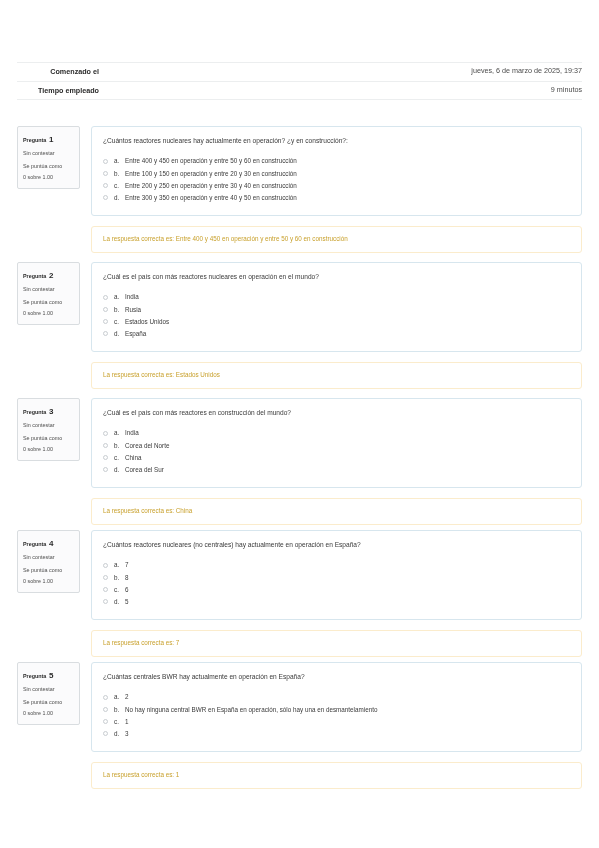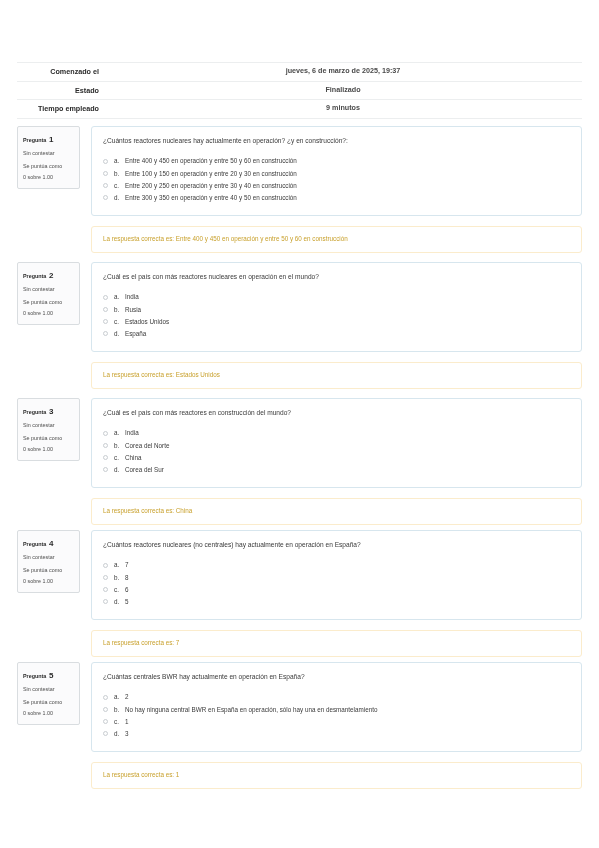--- a/index.html
+++ b/index.html
@@ -30,22 +30,22 @@
     width: 87px;
     text-align: right;
     font-weight: bold;
     color: #2b2b2b;
     padding: 3.2px 5px 3.2px 0;
     vertical-align: top;
     white-space: normal;
     line-height: 1.55;
   }
   .summary td {
-    text-align: center;
-    font-weight: bold;
+    text-align: right;
+    font-weight: normal;
     color: #4a4a4a;
     padding: 3.2px 0 3.2px 0;
     vertical-align: top;
   }
 
   
   .q-block {
     position: absolute;
     left: 17px;
     width: 565px;
@@ -135,24 +135,20 @@
 
 <div class="page">
 
   <table class="summary">
     <tbody>
         <tr>
           <th>Comenzado el</th>
           <td>jueves, 6 de marzo de 2025, 19:37</td>
         </tr>
         <tr>
-          <th>Estado</th>
-          <td>Finalizado</td>
-        </tr>
-        <tr>
           <th>Tiempo empleado</th>
           <td>9 minutos</td>
         </tr>
       </tbody>
   </table>
 
   <div>
       <div class="q-block" style="top: 126px;">
         <div class="q-row">
           <div class="q-info">

